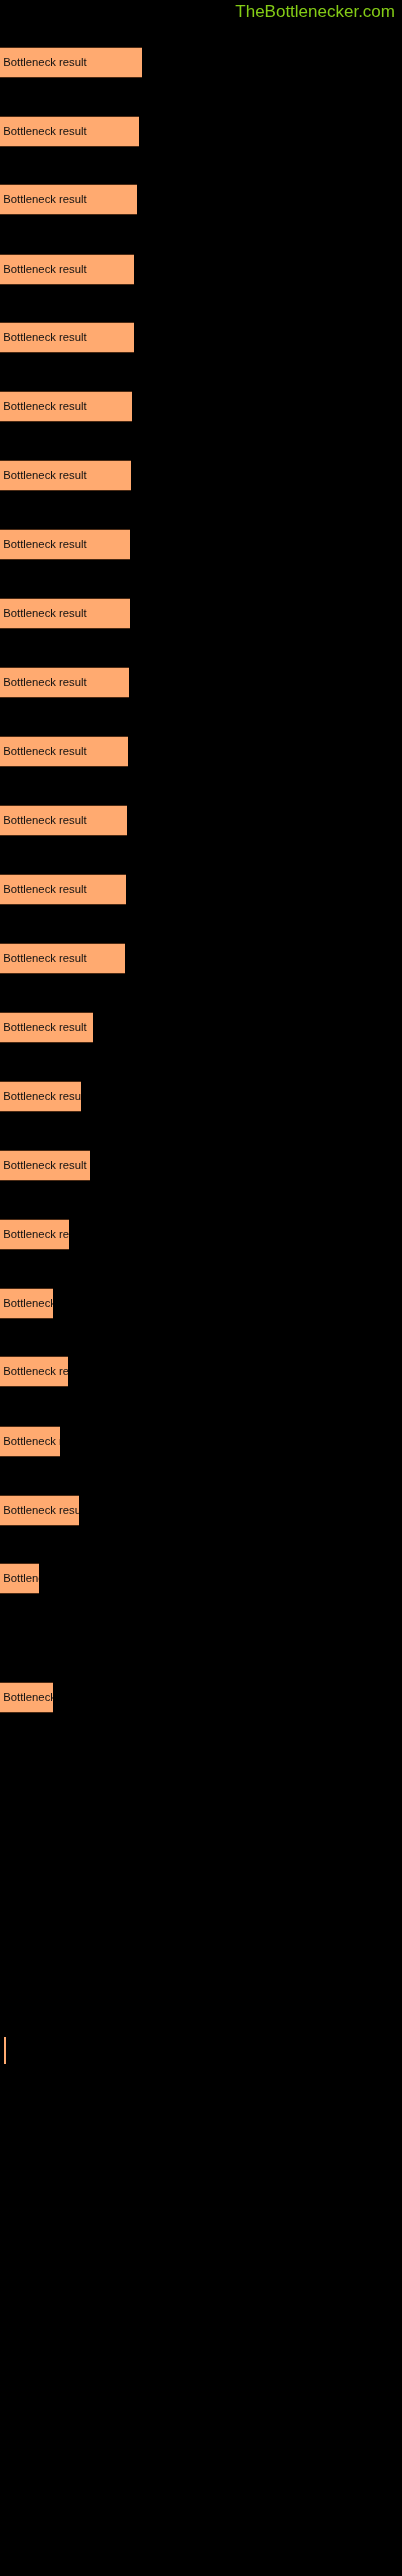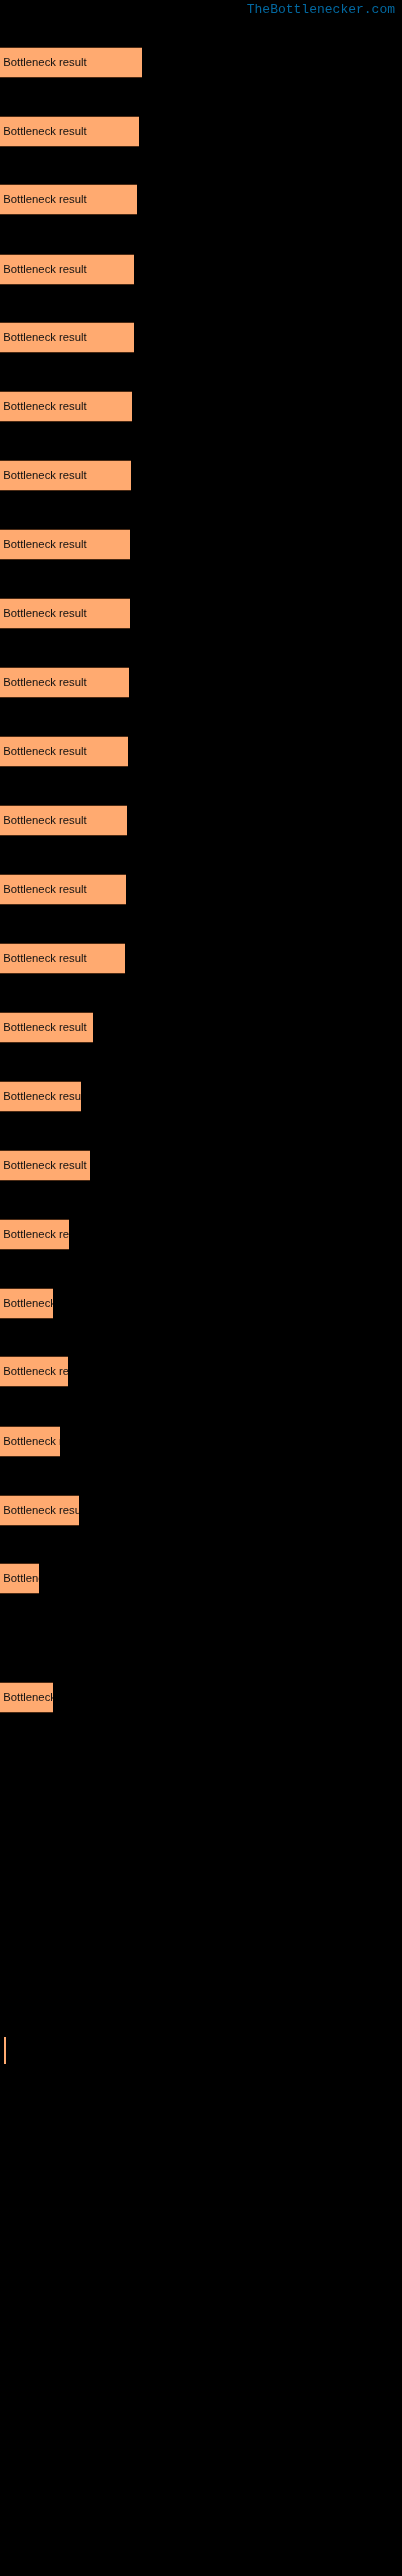--- a/index.html
+++ b/index.html
@@ -12,23 +12,23 @@
     height: 2576px;
     position: relative;
     overflow: hidden;
     font-family: "Liberation Sans", sans-serif;
   }
 
   .watermark {
     position: absolute;
     top: 1.6px;
     right: 8px;
-    color: #0369a1;
-    font-size: 13px;
-    font-family: Liberation Mono, monospace;
+    color: #84cc16;
+    font-size: 17px;
+    font-family: Liberation Sans, sans-serif;
     letter-spacing: 0px;
     white-space: nowrap;
     user-select: none;
   }
 
   .chart-area {
     position: absolute;
     left: 0;
     top: 0;
     width: 403px;

